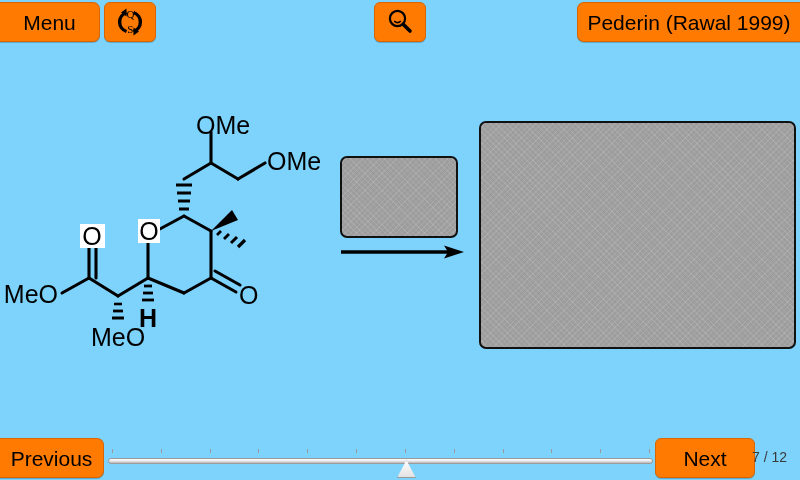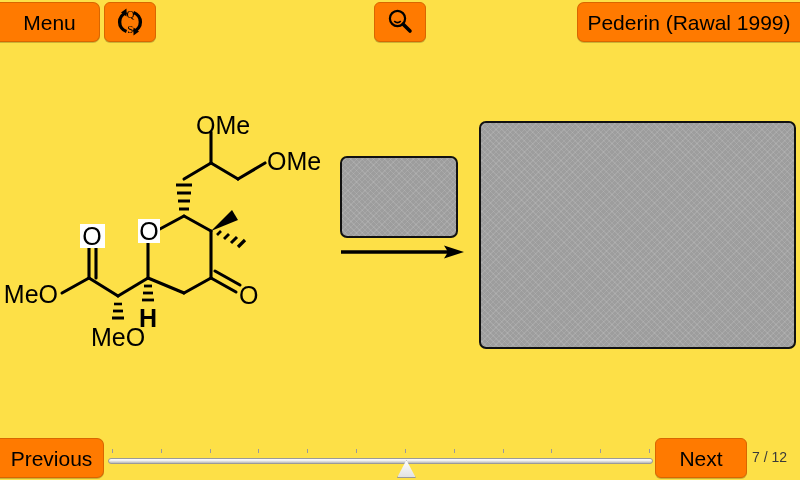--- a/index.html
+++ b/index.html
@@ -10,21 +10,21 @@
     height: 480px;
     overflow: hidden;
     background: #ffffff;
     font-family: "Liberation Sans", sans-serif;
   }
 
   #app {
     position: relative;
     width: 800px;
     height: 480px;
-    background: #fde047;
+    background: #7dd3fc;
   }
 
   
   .btn {
     position: absolute;
     background: #ff7a00;
     border: 1px solid #d96600;
     border-radius: 6px;
     color: #000000;
     font-family: "Liberation Sans", sans-serif;
@@ -85,21 +85,21 @@
     width: 110px;
     height: 40px;
     border-radius: 0 7px 7px 0;
     border-left: none;
     padding-left: 6px;
   }
 
   #next-button {
     left: 655px;
     top: 438px;
-    width: 92px;
+    width: 100px;
     height: 40px;
   }
 
   
   #page-counter {
     position: absolute;
     left: 752px;
     top: 449px;
     font-size: 14px;
     color: #3a3a3a;

